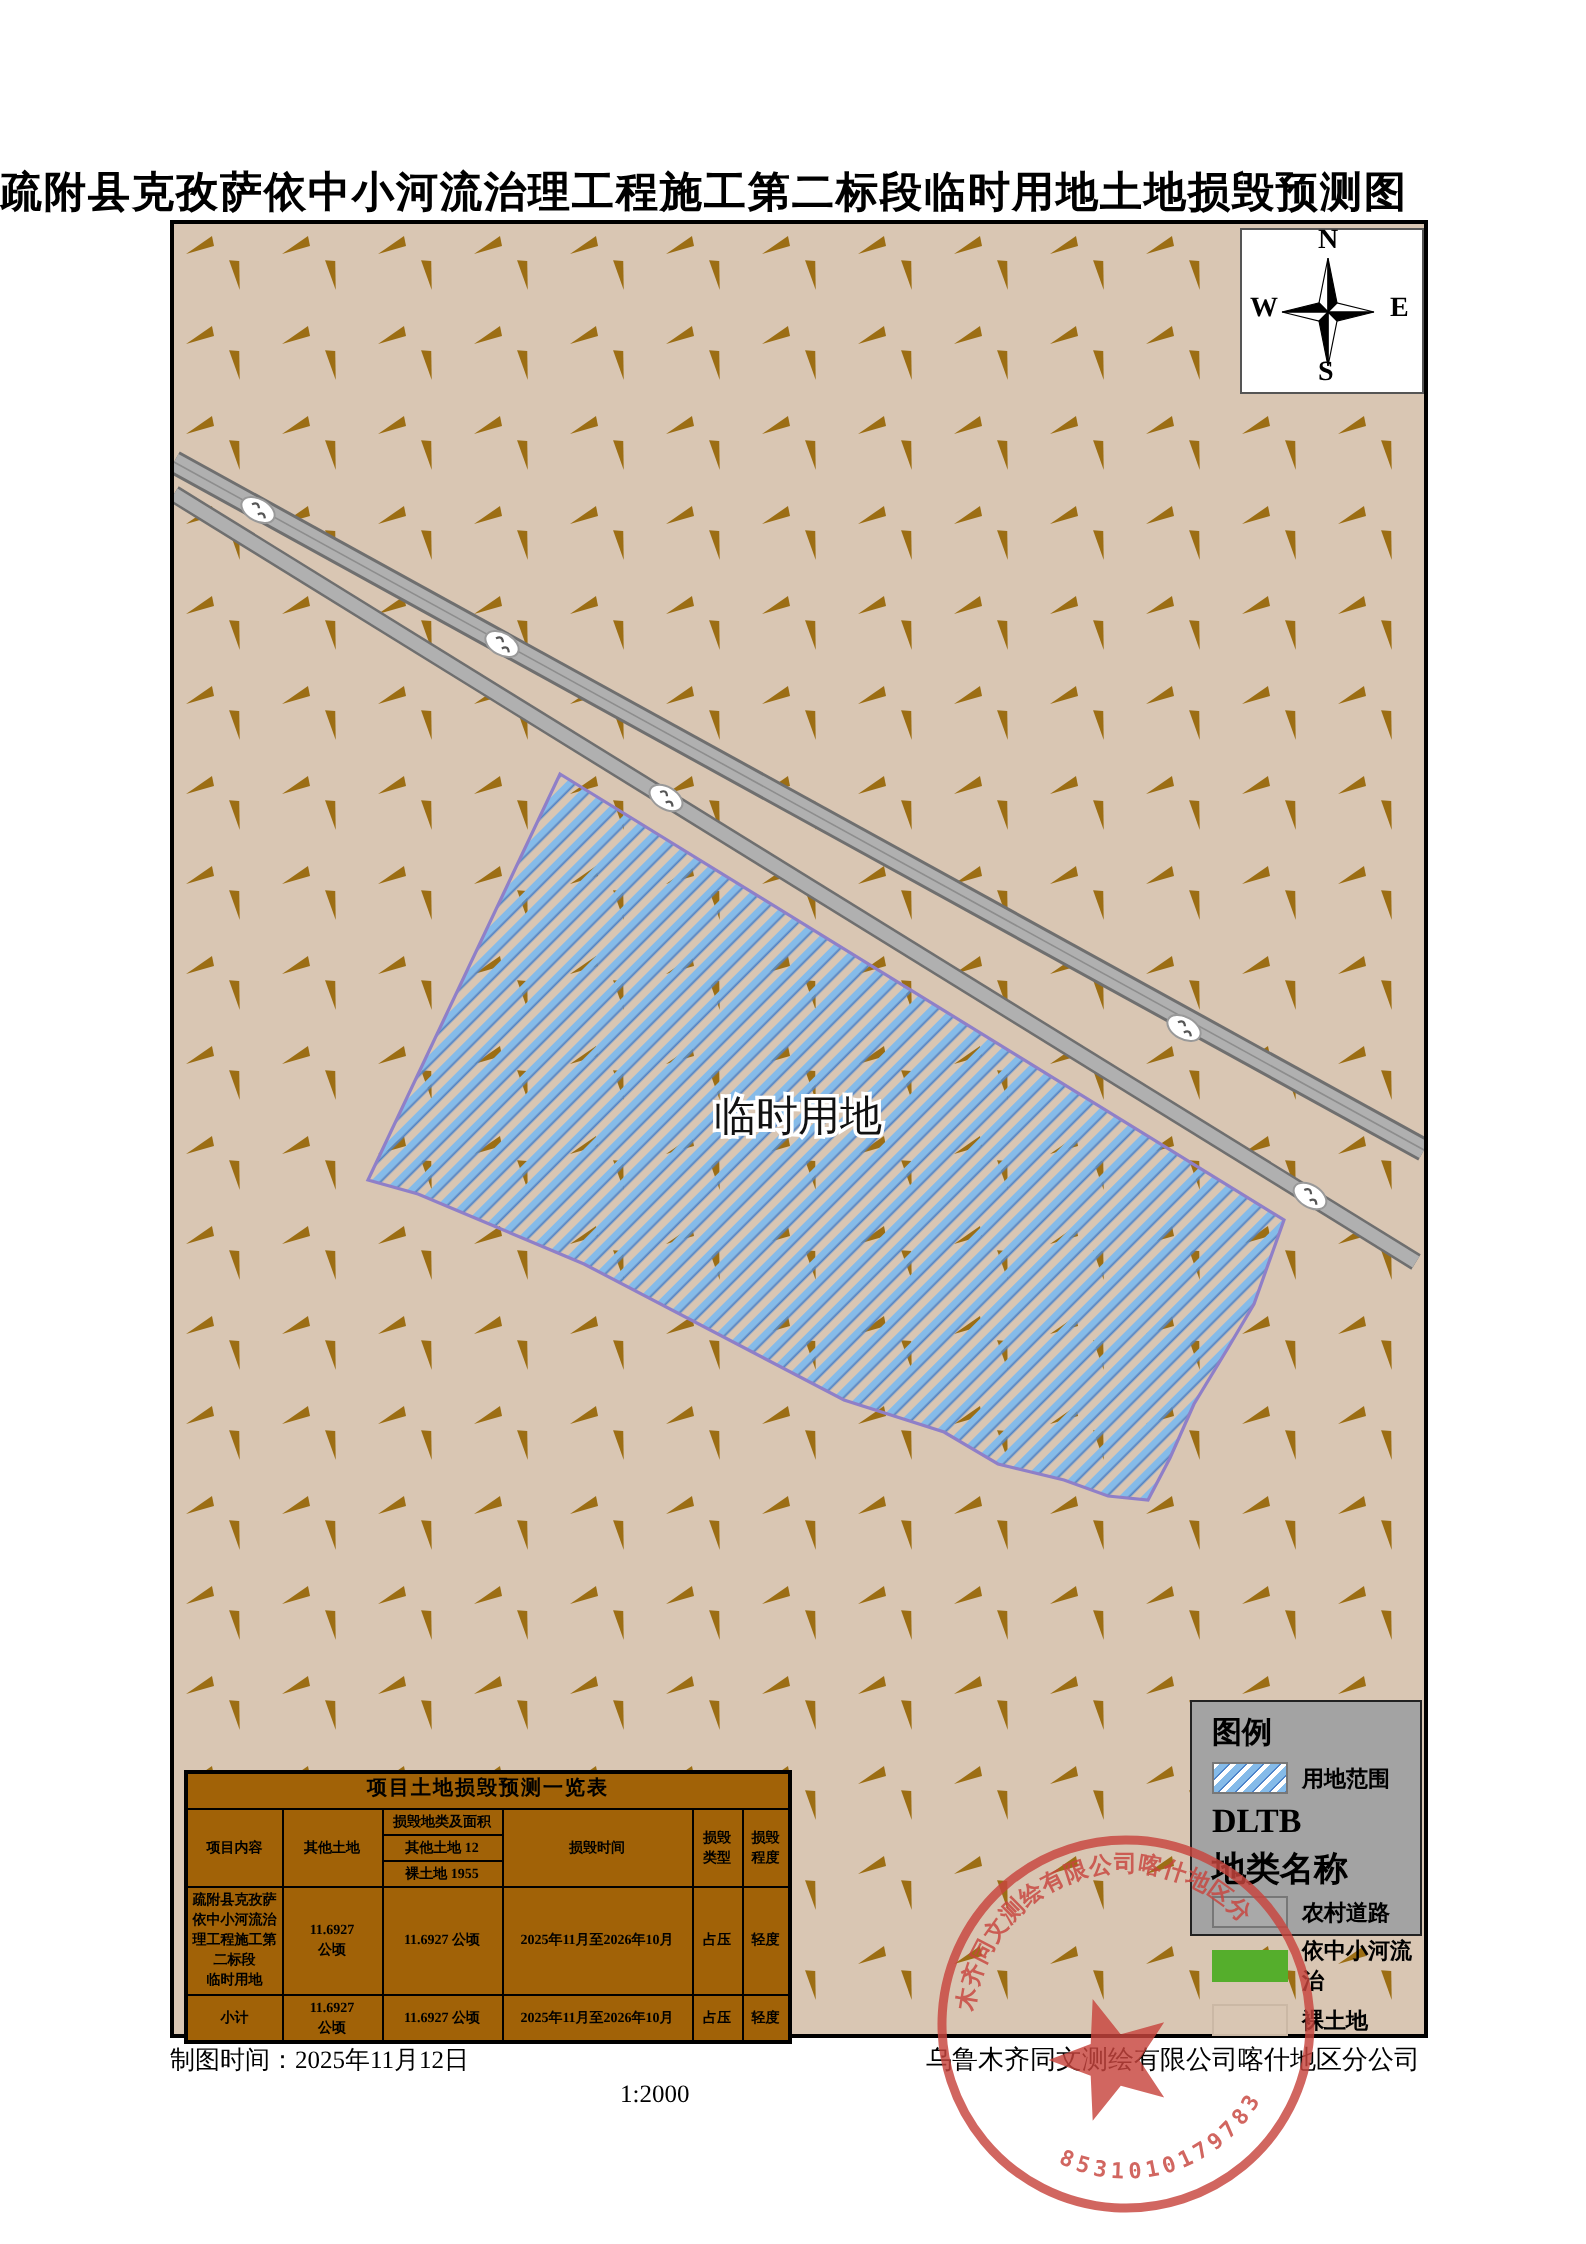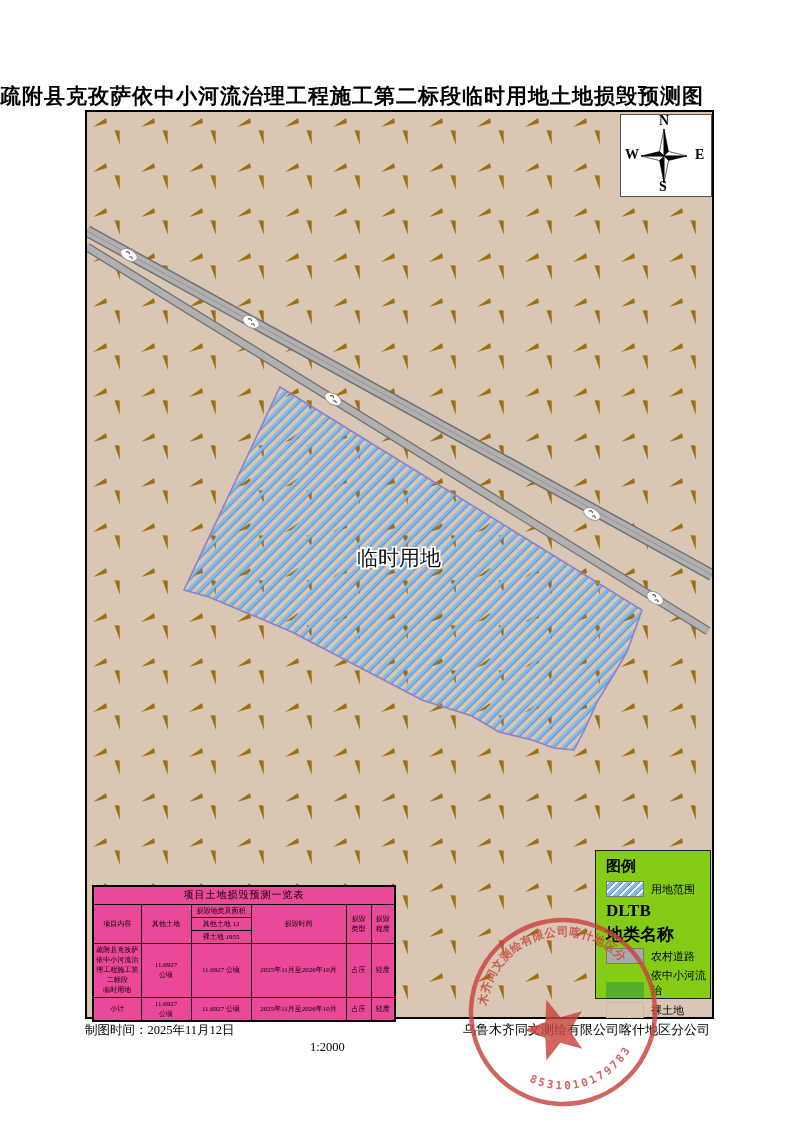--- a/index.html
+++ b/index.html
@@ -7,31 +7,31 @@
         font-family:"Liberation Serif","DejaVu Serif",serif;}
   .doc-title{position:absolute;left:0;top:82px;width:793px;
         font-size:21px;font-weight:bold;letter-spacing:1px;color:#000;}
   .map-frame{position:absolute;left:85px;top:110px;width:625px;height:905px;
         border:2px solid #000;background:#d9c6b3;box-sizing:content-box;}
   
   .north-box{position:absolute;left:533px;top:2px;width:90px;height:81px;background:#fff;
         border:1px solid #555;}
   .north-box .letter{position:absolute;font-weight:bold;font-size:14px;color:#000;}
   
-  .legend{position:absolute;left:508px;top:738px;width:116px;height:149px;background:#84cc16;
+  .legend{position:absolute;left:508px;top:738px;width:116px;height:118px;background:#a3a3a3;
         border:1px solid #222;padding:6px 0 0 10px;box-sizing:border-box;}
   .legend .lg-title{font-size:15px;font-weight:bold;margin-bottom:5px;}
-  .legend .lg-row{display:flex;align-items:flex-end;margin-bottom:4px;}
+  .legend .lg-row{display:flex;align-items:center;margin-bottom:4px;font-weight:bold;}
   .legend .swatch{width:36px;height:14px;margin-right:7px;border:1px solid #777;flex:0 0 auto;}
   .legend .hatch-swatch{background:repeating-linear-gradient(135deg,#ffffff 0 2px,#85bbe9 2px 5px,#4e84c9 5px 6px);}
   .legend .lg-label{font-size:11px;}
   .legend .lg-sub{font-size:17px;font-weight:bold;margin:2px 0 2px 0;}
   
-  .pred-table{position:absolute;left:5px;top:773px;background:#ec4899;border-collapse:collapse;
-        table-layout:fixed;width:302px;}
+  .pred-table{position:absolute;left:5px;top:773px;background:#a16207;border-collapse:collapse;
+        table-layout:fixed;width:302px;font-weight:bold;}
   .pred-table td{border:1px solid #000;font-size:7px;text-align:center;vertical-align:middle;
         padding:1px;line-height:1.45;white-space:pre-line;overflow:hidden;}
   .pred-table .tbl-title{font-size:10px;letter-spacing:1px;height:13px;}
   .pred-table{border:2px solid #000;}
   
   .footer-item{position:absolute;font-size:12.5px;color:#000;}
   
   .stamp{position:absolute;left:465px;top:912px;width:200px;height:200px;opacity:0.82;}
 </style>
 </head>

